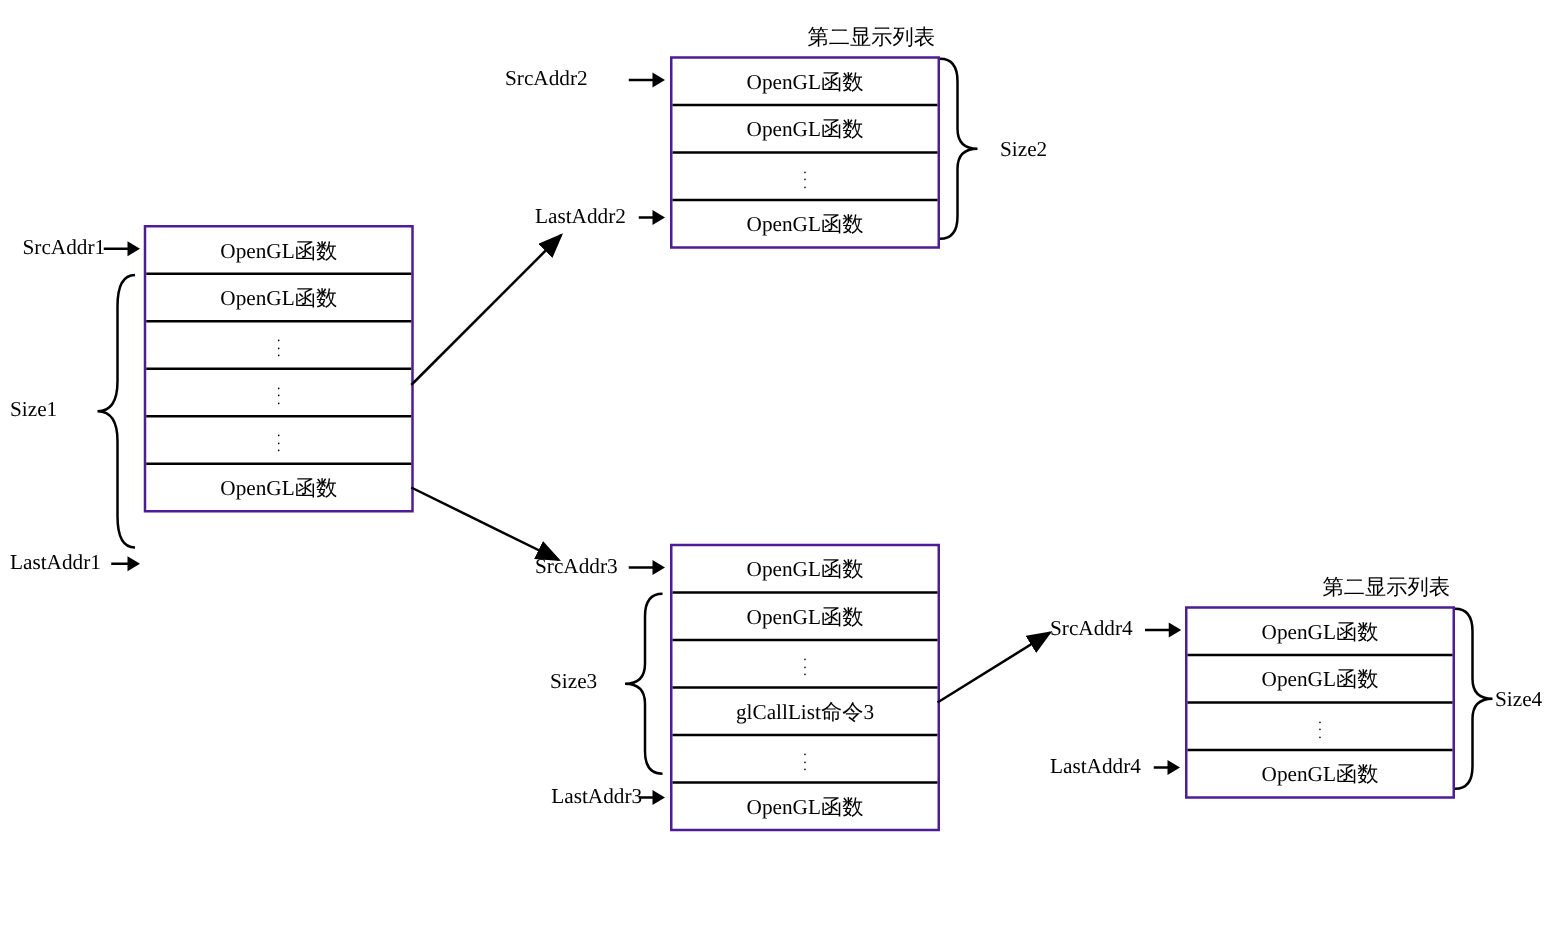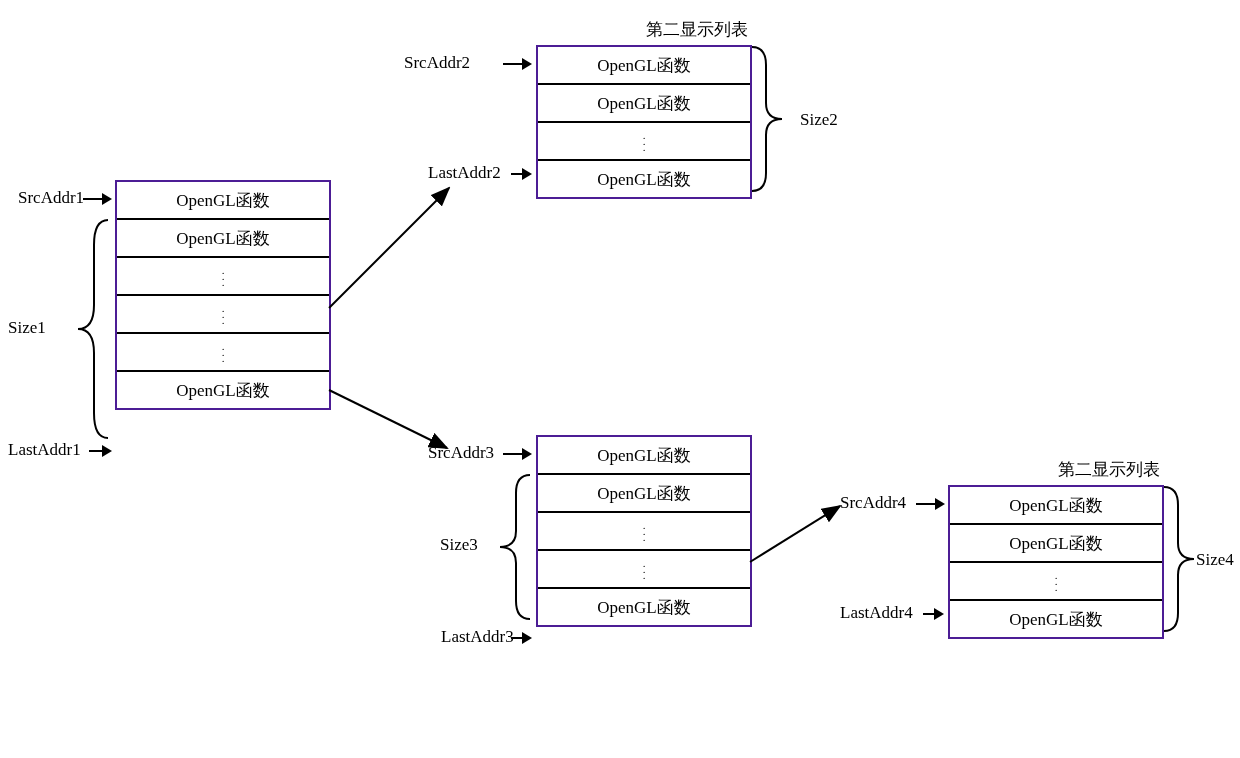--- a/index.html
+++ b/index.html
@@ -77,20 +77,21 @@
     </svg>
 
 <div class="tbl" style="left:536px;top:435px;width:212px">
   <div class="row" style="height:36px">OpenGL函数</div>
   <div class="row" style="height:36px">OpenGL函数</div>
   <div class="row" style="height:36px;flex-direction:column;line-height:6px;font-size:11px">
         <span>.</span>
         <span>.</span>
         <span>.</span>
       </div>
+  <div class="row" style="height:36px">glCallList命令3</div>
   <div class="row" style="height:36px;flex-direction:column;line-height:6px;font-size:11px">
         <span>.</span>
         <span>.</span>
         <span>.</span>
       </div>
   <div class="row" style="height:36px">OpenGL函数</div>
 </div>
 <div class="lbl" style="left:428px;top:443px">SrcAddr3</div>
 <div class="arrow-r" style="left:503px;top:453px;width:28px;height:2px">
       <div class="shaft"></div>

